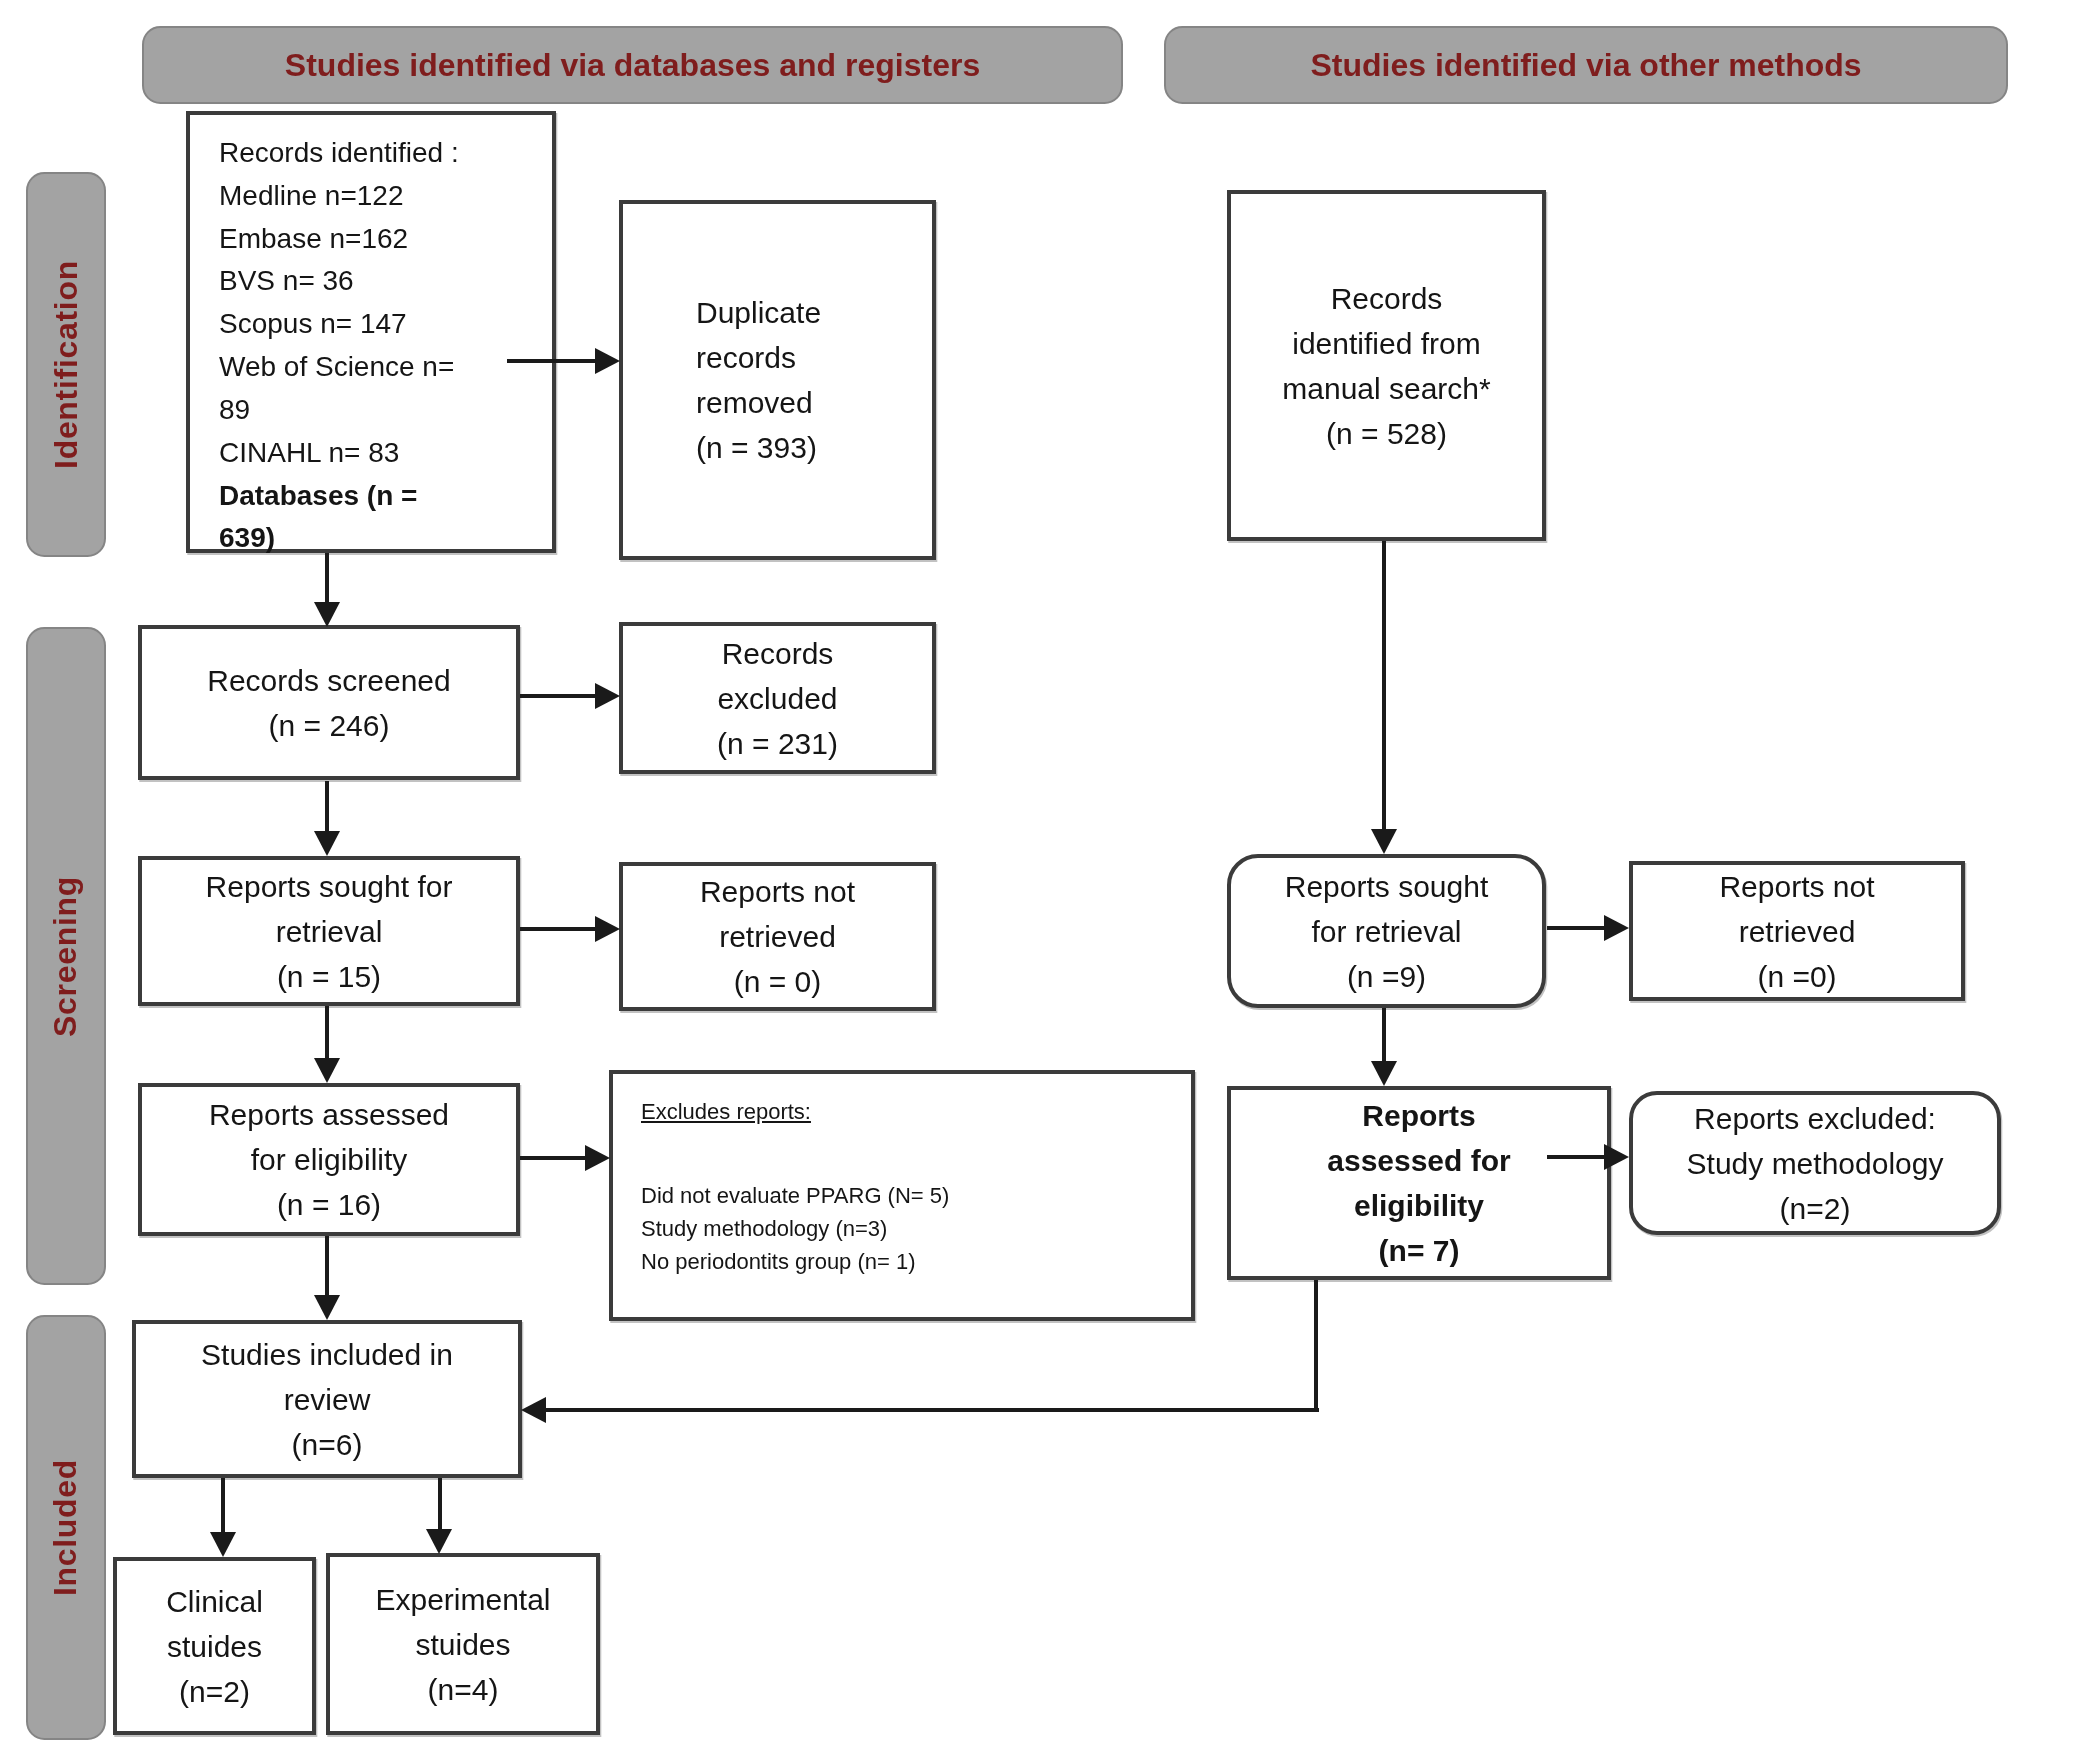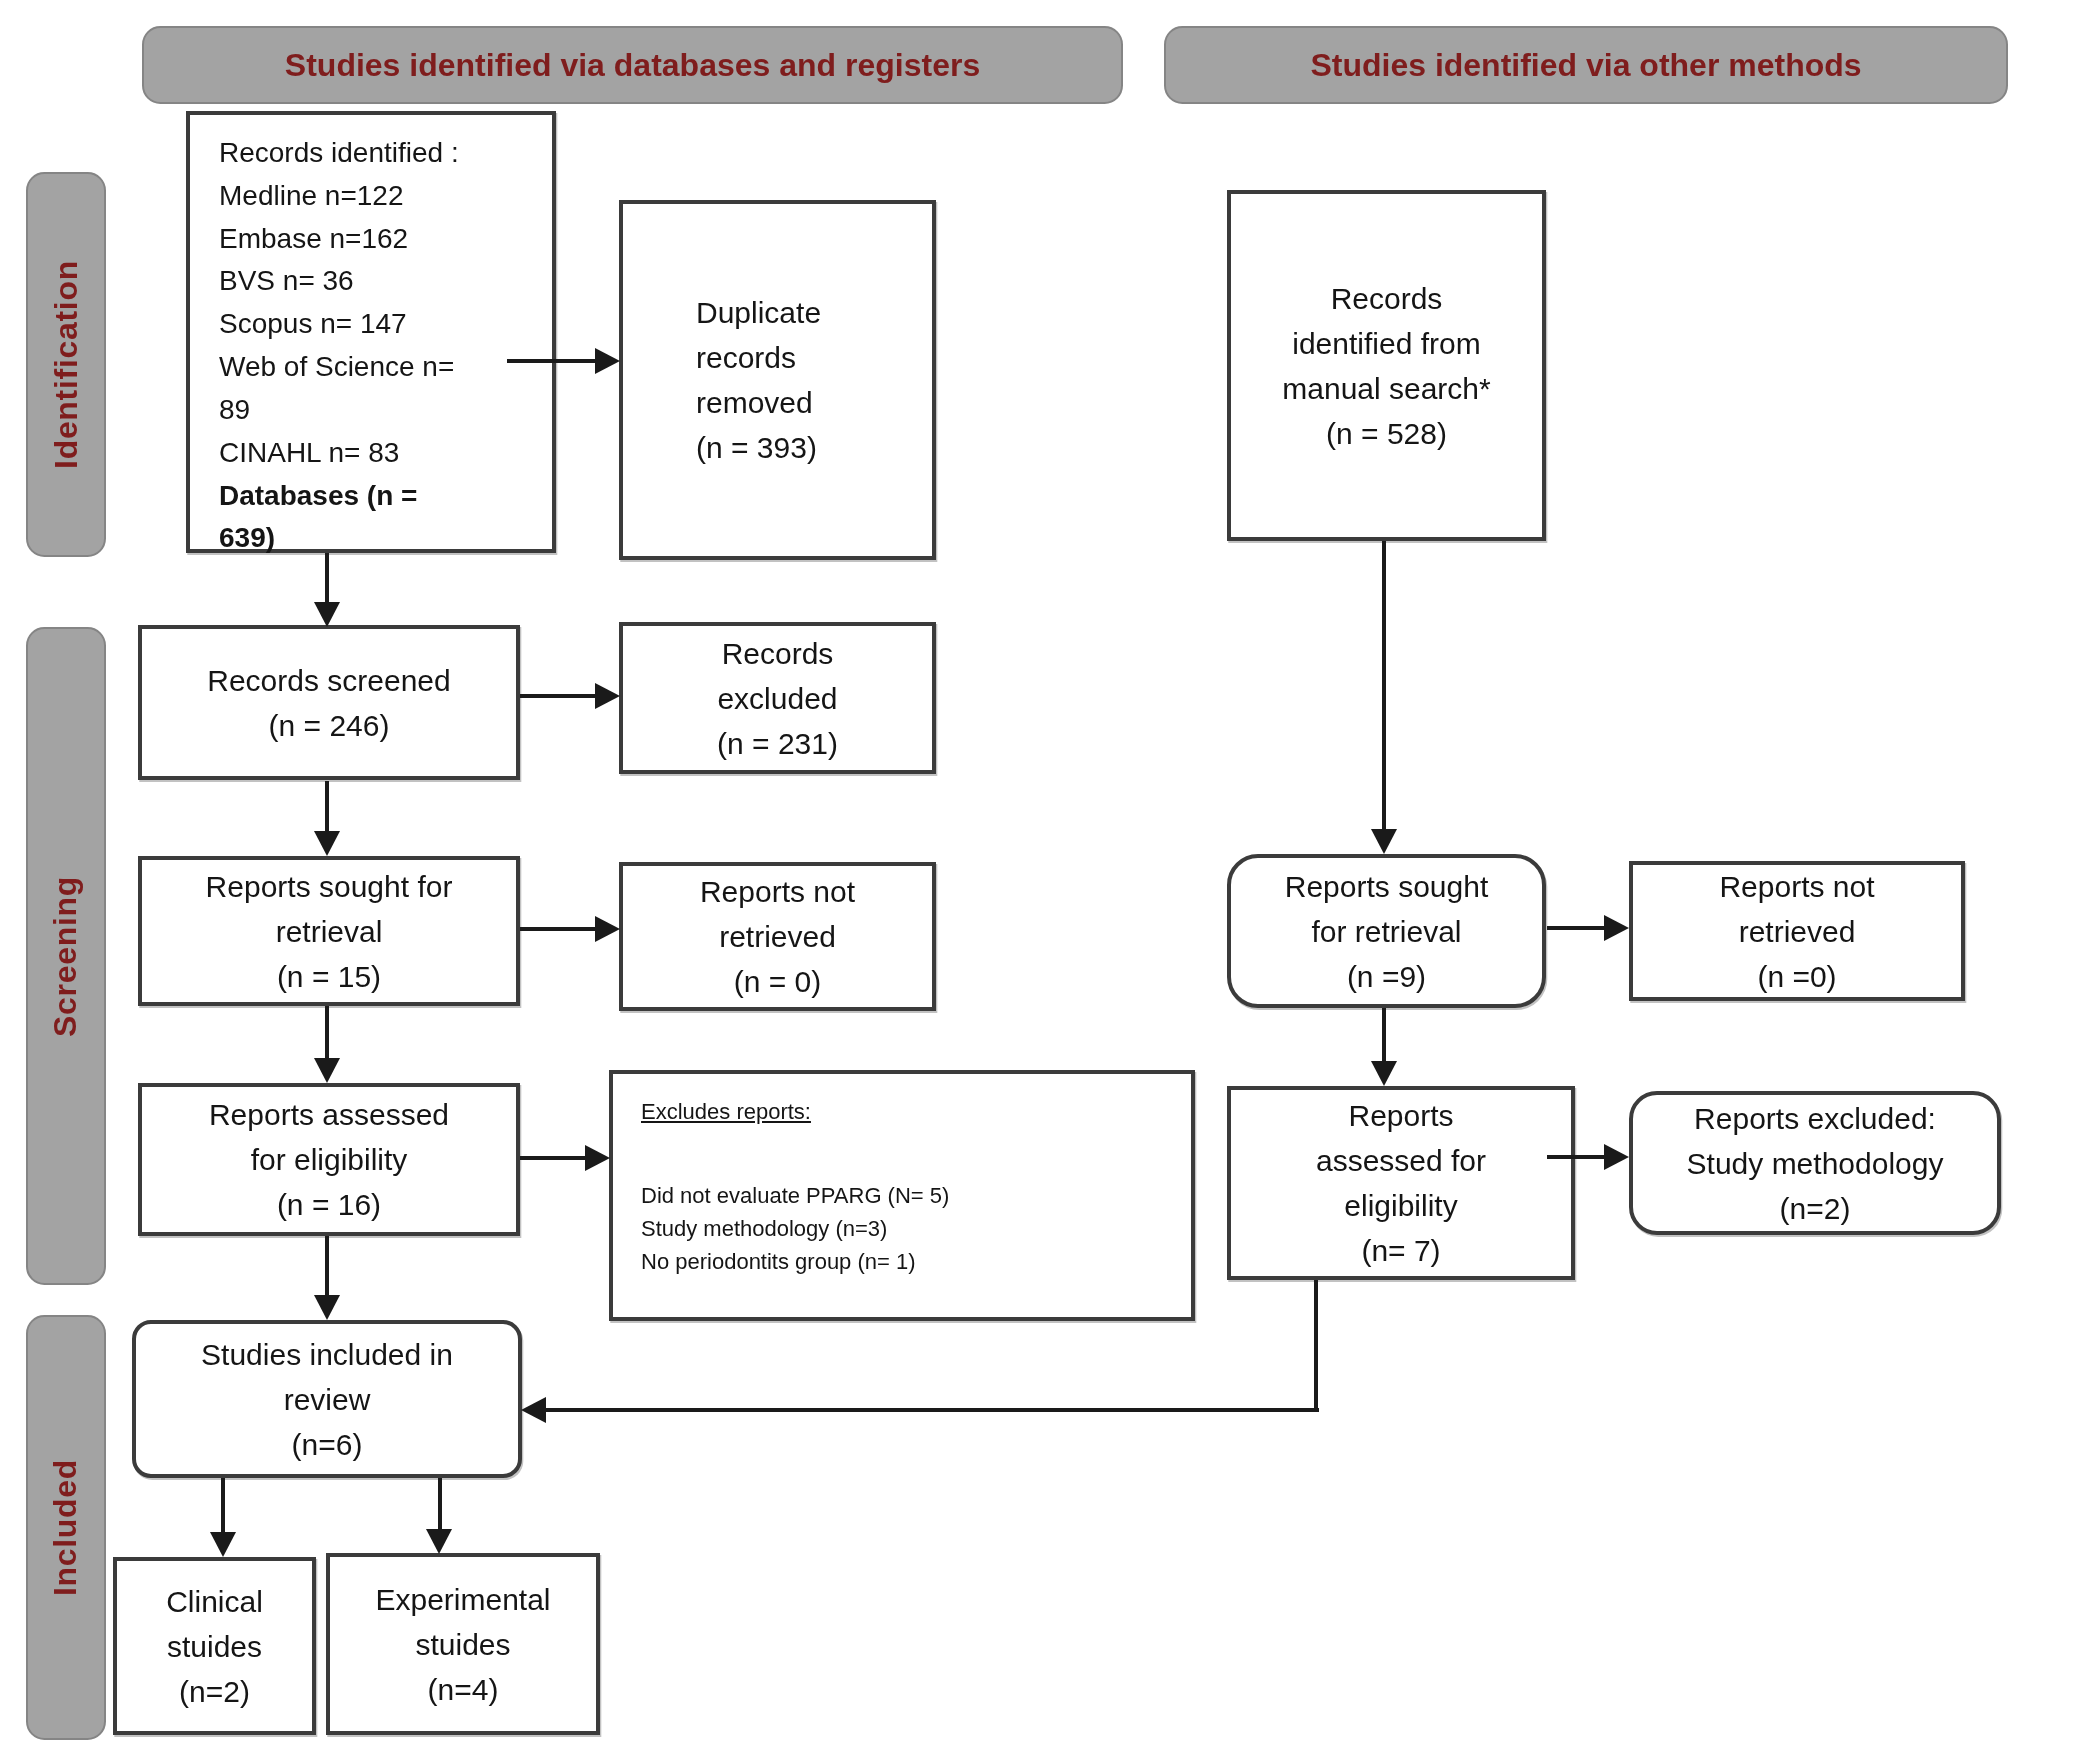--- a/index.html
+++ b/index.html
@@ -152,21 +152,21 @@
 (n = 16)</div>
   </div>
 
   <div class="box left-text" style="left:609px; top:1070px; width:586px; height:251px; padding:21px 20px 13px 28px; font-size:22px;">
     <div class="underline">Excludes reports:</div>
     <div class="prelines" style="margin-top:51px;">Did not evaluate PPARG (N= 5)
 Study methodology (n=3)
 No periodontits group (n= 1)</div>
   </div>
 
-  <div class="box" style="left:132px; top:1320px; width:390px; height:158px;border-radius:19px;">
+  <div class="box" style="left:132px; top:1320px; width:390px; height:158px;">
     <div class="prelines">Studies included in
 review
 (n=6)</div>
   </div>
 
   <div class="box" style="left:113px; top:1557px; width:203px; height:178px;">
     <div class="prelines">Clinical
 stuides
 (n=2)</div>
   </div>
@@ -189,21 +189,21 @@
 for retrieval
 (n =9)</div>
   </div>
 
   <div class="box" style="left:1629px; top:861px; width:336px; height:140px;">
     <div class="prelines">Reports not
 retrieved
 (n =0)</div>
   </div>
 
-  <div class="box" style="left:1227px; top:1086px; width:348px; height:194px;">
+  <div class="box" style="left:1227px; top:1086px; width:384px; height:194px;font-weight:bold;">
     <div class="prelines">Reports
 assessed for
 eligibility
 (n= 7)</div>
   </div>
 
   <div class="box" style="left:1629px; top:1091px; width:372px; height:144px;border-radius:28px;">
     <div class="prelines">Reports excluded:
 Study methodology
 (n=2)</div>

